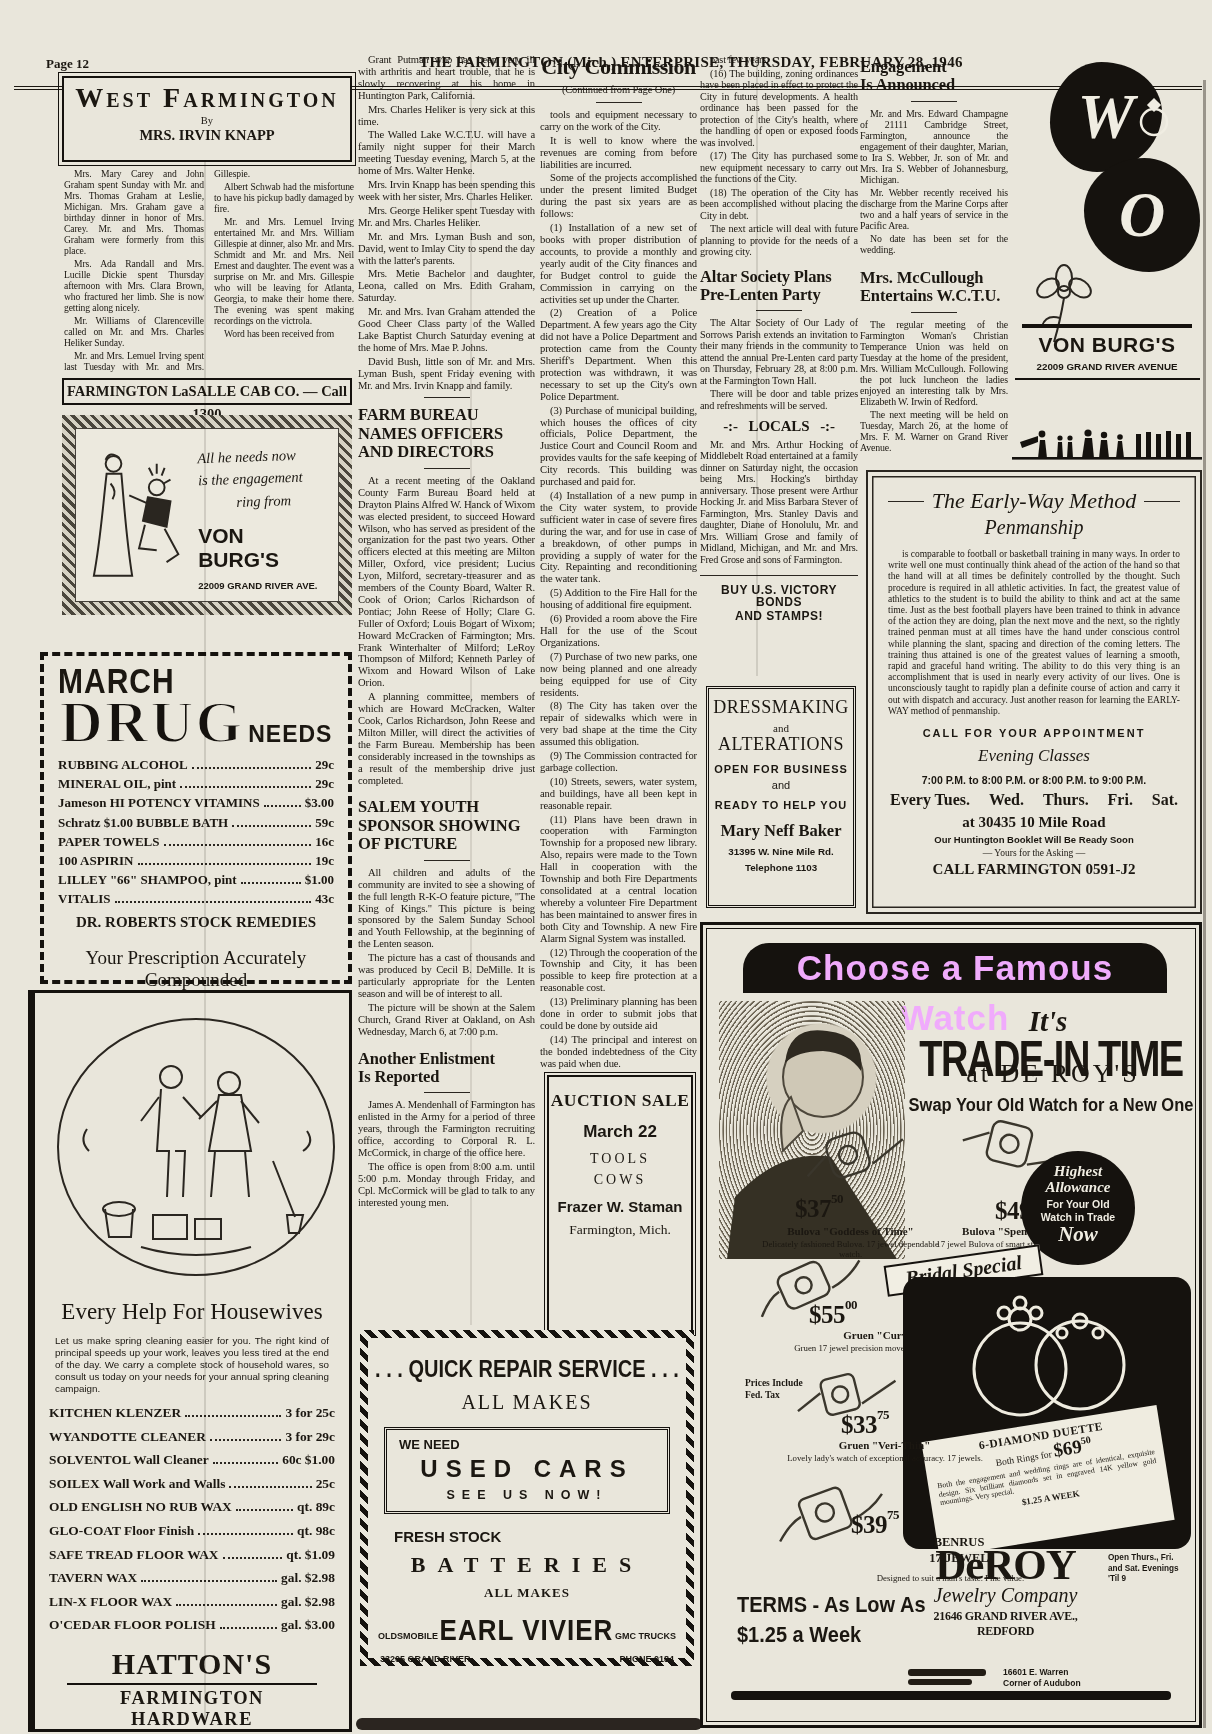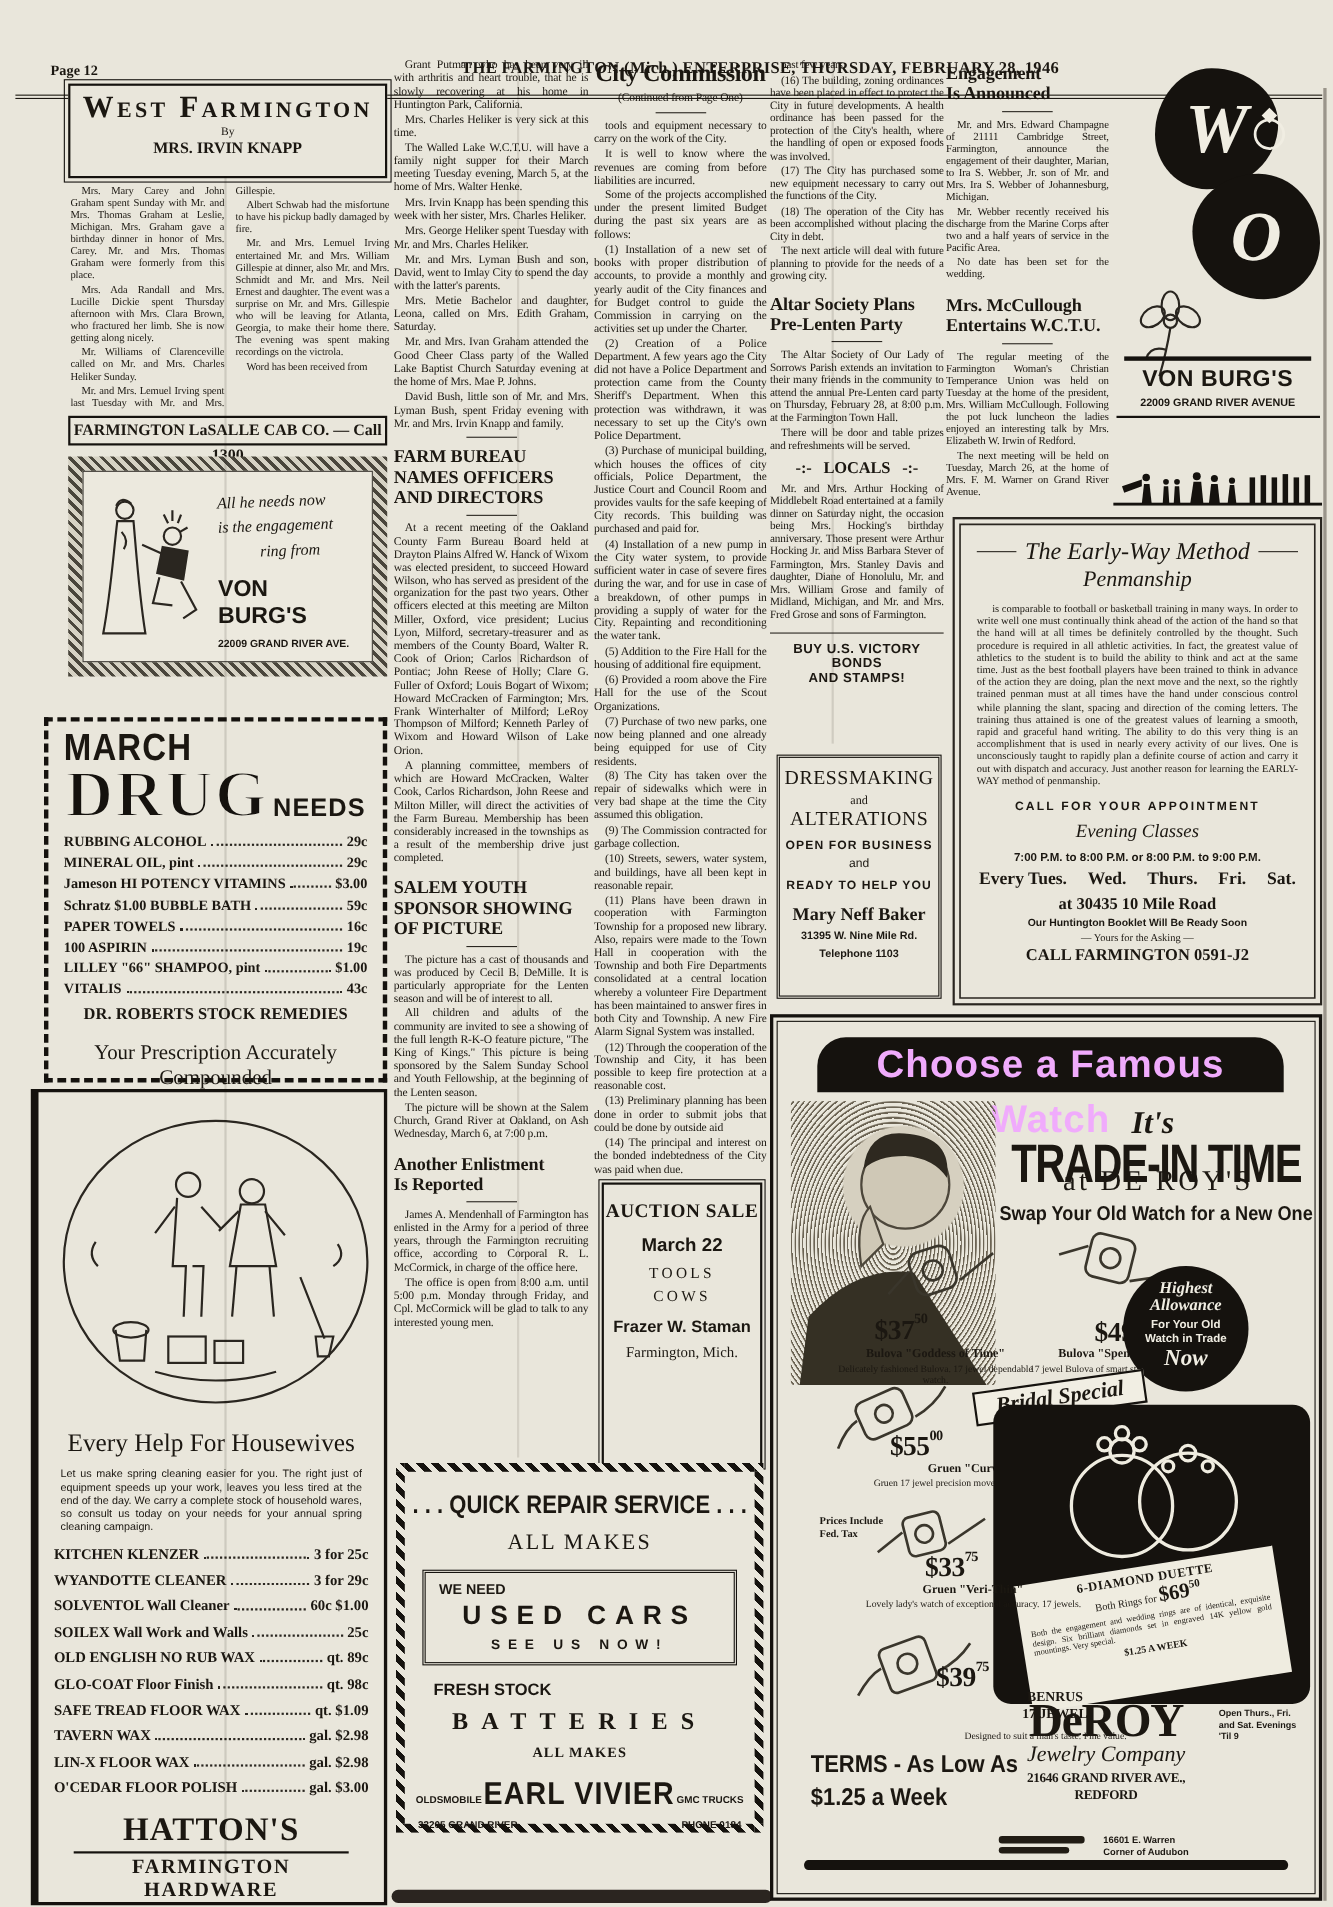--- a/index.html
+++ b/index.html
@@ -289,21 +289,21 @@
           <path d="M56,208 L60,236 L82,236 L84,208"></path>
         <path d="M224,160 L246,216 M238,214 L254,214 L250,232 L240,232 Z"></path>
         <rect x="104" y="214" width="34" height="24"></rect>
           <rect x="146" y="218" width="26" height="20"></rect>
         <path d="M40,150 Q30,140 38,128"></path>
           <path d="M254,150 Q266,142 258,130"></path>
         <path d="M92,246 Q147,262 202,246"></path>
       </g>
     </svg>
     <div class="title">Every Help For Housewives</div>
-    <div class="body sans">Let us make spring cleaning easier for you. The right just of equipment speeds up your work, leaves you less tired at the end of the day. We carry a complete stock of household wares, so consult us today on your needs for your annual spring cleaning campaign.</div>
+    <div class="body sans">Let us make spring cleaning easier for you. The right kind of principal speeds up your work, leaves you less tired at the end of the day. We carry a complete stock of household wares, so consult us today on your needs for your annual spring cleaning campaign.</div>
     <div style="margin-top:10px">
 
     <div class="row leaders">
           <span>KITCHEN KLENZER</span>
           <span class="dots"></span>
           <span>3 for 25c</span>
         </div>
         <div class="row leaders">
           <span>WYANDOTTE CLEANER</span>
           <span class="dots"></span>
@@ -382,22 +382,22 @@
       </div>
     <div class="hlines" style="margin-top:12px">
 
     <div class="hl2">SALEM YOUTH</div>
         <div class="hl2">SPONSOR SHOWING</div>
         <div class="hl2">OF PICTURE</div>
       </div>
     <div class="mini"></div>
     <div>
 
-    <p class="para">The picture has a cast of thousands and was produced by Cecil B. DeMille. It is particularly appropriate for the Lenten season and will be of interest to all.</p>
-        <p class="para">All children and adults of the community are invited to see a showing of the full length R-K-O feature picture, "The King of Kings." This picture is being sponsored by the Salem Sunday School and Youth Fellowship, at the beginning of the Lenten season.</p>
+    <p class="para">All children and adults of the community are invited to see a showing of the full length R-K-O feature picture, "The King of Kings." This picture is being sponsored by the Salem Sunday School and Youth Fellowship, at the beginning of the Lenten season.</p>
+        <p class="para">The picture has a cast of thousands and was produced by Cecil B. DeMille. It is particularly appropriate for the Lenten season and will be of interest to all.</p>
         <p class="para">The picture will be shown at the Salem Church, Grand River at Oakland, on Ash Wednesday, March 6, at 7:00 p.m.</p>
       </div>
     <div class="hlines" style="margin-top:12px">
 
     <div class="hl2">Another Enlistment</div>
         <div class="hl2">Is Reported</div>
       </div>
     <div class="mini"></div>
     <div>
 

